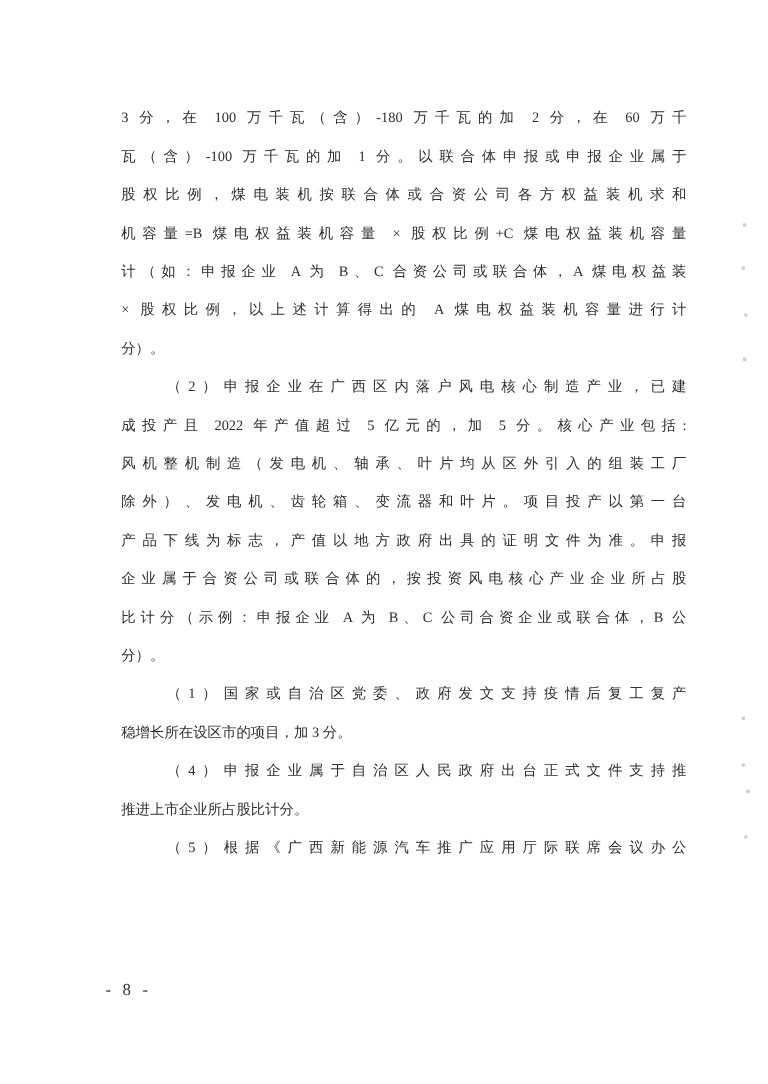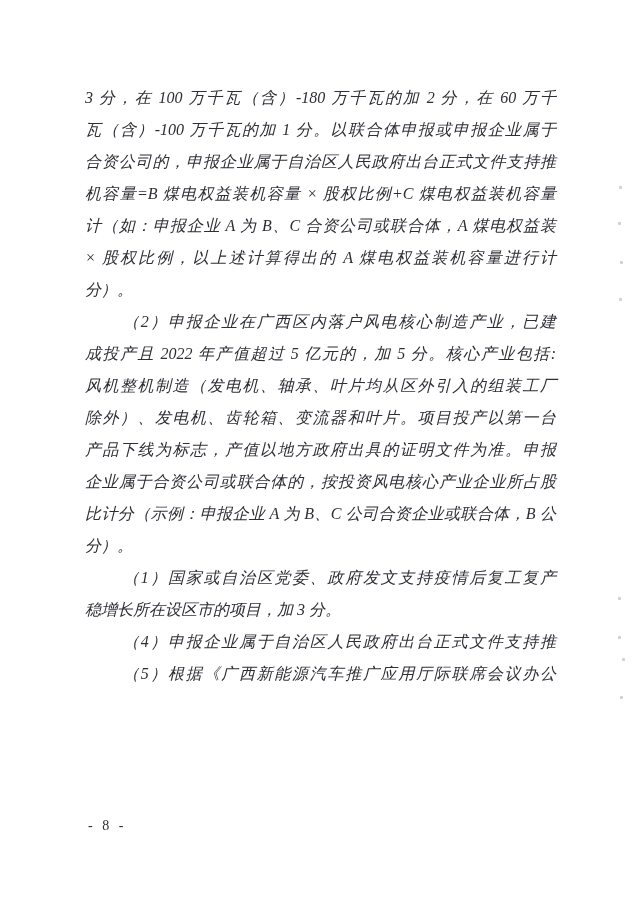--- a/index.html
+++ b/index.html
@@ -10,27 +10,26 @@
   .page {
     position: relative;
     width: 640px;
     height: 903px;
     background: #ffffff;
     overflow: hidden;
     font-family: "Liberation Serif", "DejaVu Serif", serif;
   }
   .text-body {
     position: absolute;
-    left: 85px;
+    left: 101px;
     top: 82px;
     width: 471px;
-    font-size: 16px;
+    font-size: 12px;
     line-height: 32px;
     color: #2e2e36;
-    font-style: italic;
   }
   .line {
     height: 32px;
     white-space: nowrap;
   }
   .line.fill {
     text-align: justify;
     text-align-last: justify;
     -moz-text-align-last: justify;
   }
@@ -54,36 +53,37 @@
     border-radius: 1px;
   }
 </style>
 </head>
 <body>
 
 <div class="page">
   <div class="text-body">
       <div class="line fill">3 分，在 100 万千瓦（含）-180 万千瓦的加 2 分，在 60 万千</div>
       <div class="line fill">瓦（含）-100 万千瓦的加 1 分。以联合体申报或申报企业属于</div>
-      <div class="line fill">合资公司的，申报企业属于自治区人民政府出台正式文件支持推</div>
+      <div class="line fill">股权比例，煤电装机按联合体或合资公司各方权益装机求和</div>
       <div class="line fill">机容量=B 煤电权益装机容量 × 股权比例+C 煤电权益装机容量</div>
       <div class="line fill">计（如：申报企业 A 为 B、C 合资公司或联合体，A 煤电权益装</div>
       <div class="line fill">× 股权比例，以上述计算得出的 A 煤电权益装机容量进行计</div>
       <div class="line">分）。</div>
       <div class="line fill indent">（2）申报企业在广西区内落户风电核心制造产业，已建</div>
       <div class="line fill">成投产且 2022 年产值超过 5 亿元的，加 5 分。核心产业包括:</div>
       <div class="line fill">风机整机制造（发电机、轴承、叶片均从区外引入的组装工厂</div>
       <div class="line fill">除外）、发电机、齿轮箱、变流器和叶片。项目投产以第一台</div>
       <div class="line fill">产品下线为标志，产值以地方政府出具的证明文件为准。申报</div>
       <div class="line fill">企业属于合资公司或联合体的，按投资风电核心产业企业所占股</div>
       <div class="line fill">比计分（示例：申报企业 A 为 B、C 公司合资企业或联合体，B 公</div>
       <div class="line">分）。</div>
       <div class="line fill indent">（1）国家或自治区党委、政府发文支持疫情后复工复产</div>
       <div class="line">稳增长所在设区市的项目，加 3 分。</div>
       <div class="line fill indent">（4）申报企业属于自治区人民政府出台正式文件支持推</div>
+      <div class="line">推进上市企业所占股比计分。</div>
       <div class="line fill indent">（5）根据《广西新能源汽车推广应用厅际联席会议办公</div>
     </div>
   <div class="page-number">- 8 -</div>
 <div class="speck" style="left: 619px; top: 186px;"></div>
     <div class="speck" style="left: 618px; top: 222px;"></div>
     <div class="speck" style="left: 620px; top: 261px;"></div>
     <div class="speck" style="left: 619px; top: 298px;"></div>
     <div class="speck" style="left: 618px; top: 597px;"></div>
     <div class="speck" style="left: 618px; top: 636px;"></div>
     <div class="speck" style="left: 622px; top: 658px;"></div>

